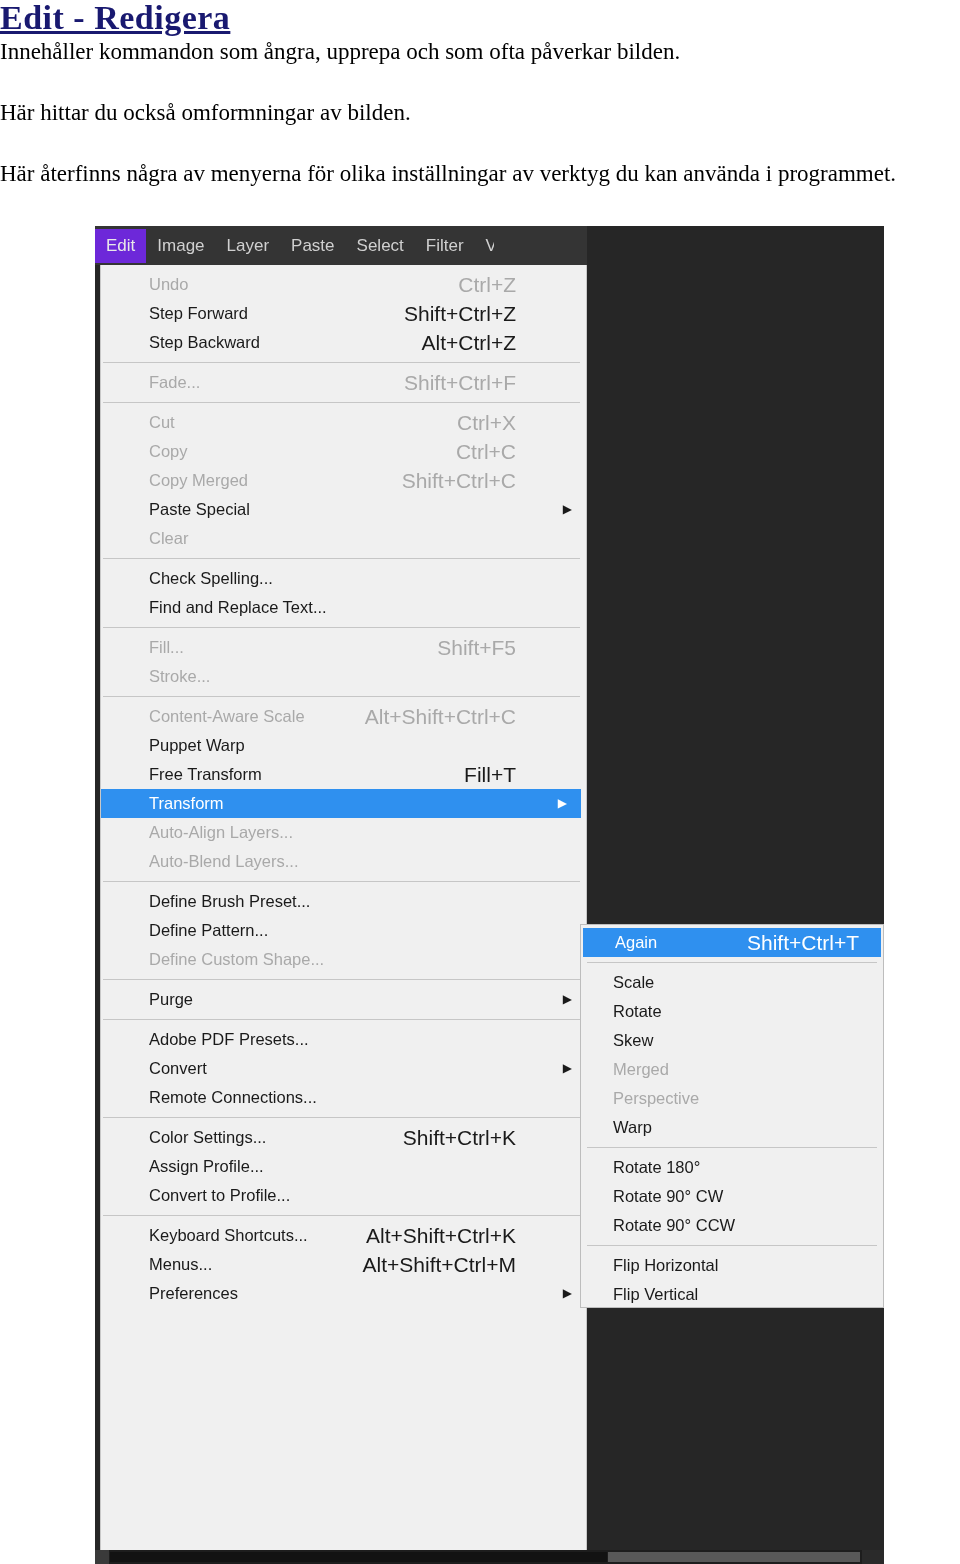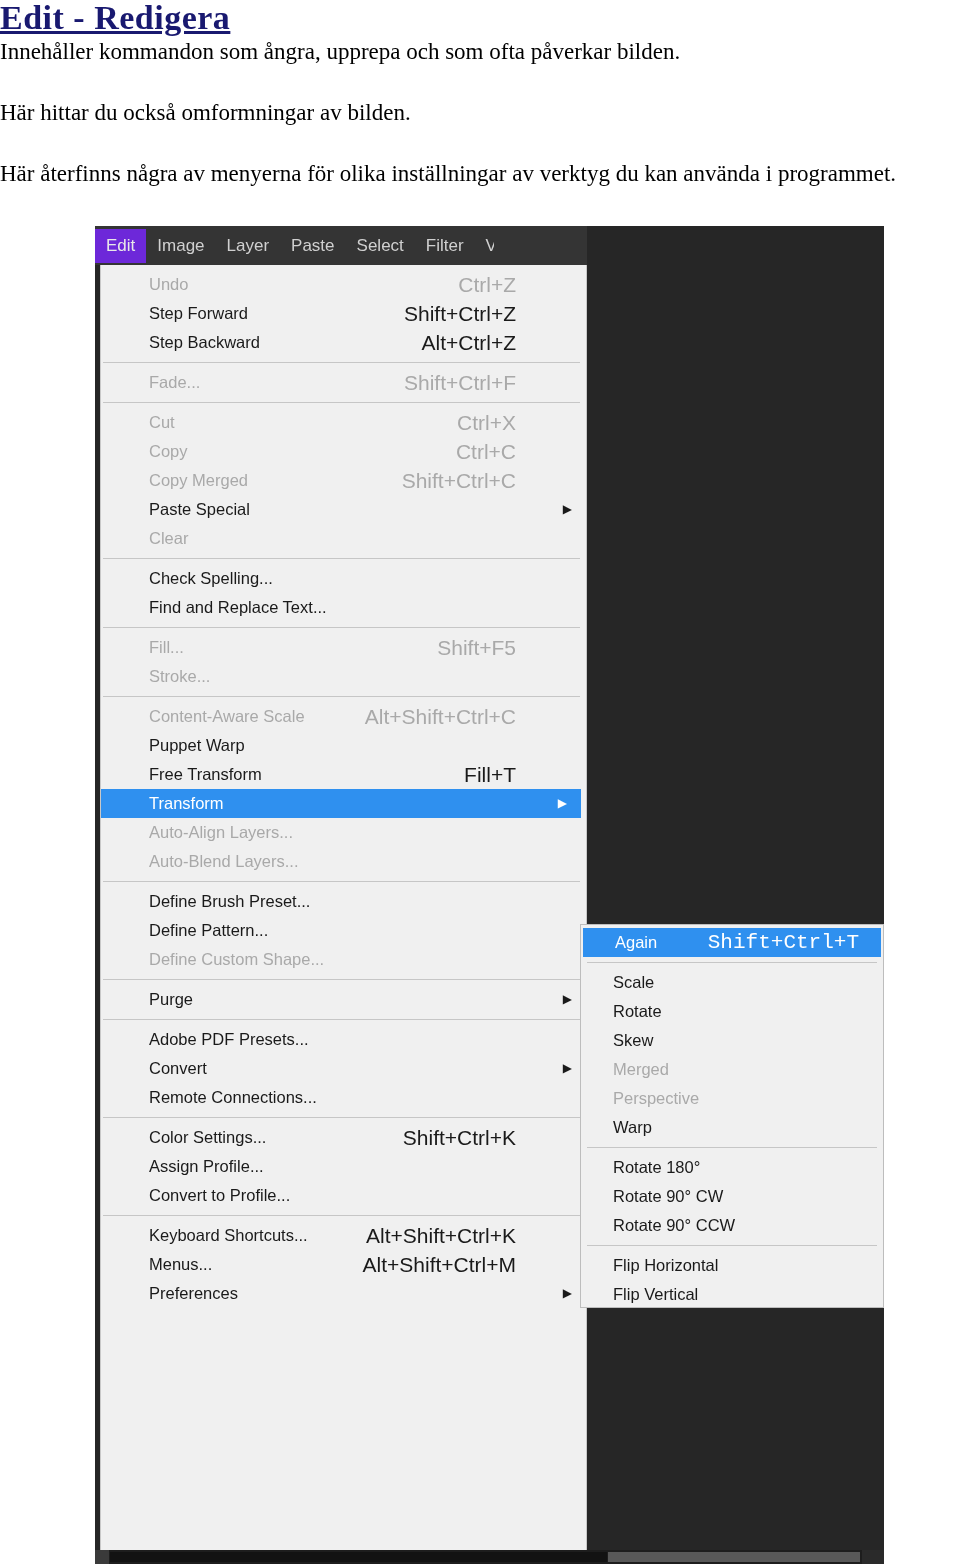--- a/index.html
+++ b/index.html
@@ -136,21 +136,21 @@
     top: 698px;
     width: 304px;
     height: 384px;
     background: #f0f0f0;
     border: 1px solid #bdbdbd;
     box-sizing: border-box;
     padding: 3px 0 5px 0;
     font-size: 16.5px;
   }
   #transform-submenu .mi { padding-left: 32px; }
-  #transform-submenu .mi .accel { right: 22px; font-family: Liberation Mono, monospace; }
+  #transform-submenu .mi .accel { right: 22px; }
   #transform-submenu .mi.selected { margin: 0 2px; }
   #transform-submenu .sep { margin: 5px 6px; }
 
   
   #bottom-strip {
     position: absolute;
     left: 0;
     bottom: 0;
     width: 789px;
     height: 14px;

